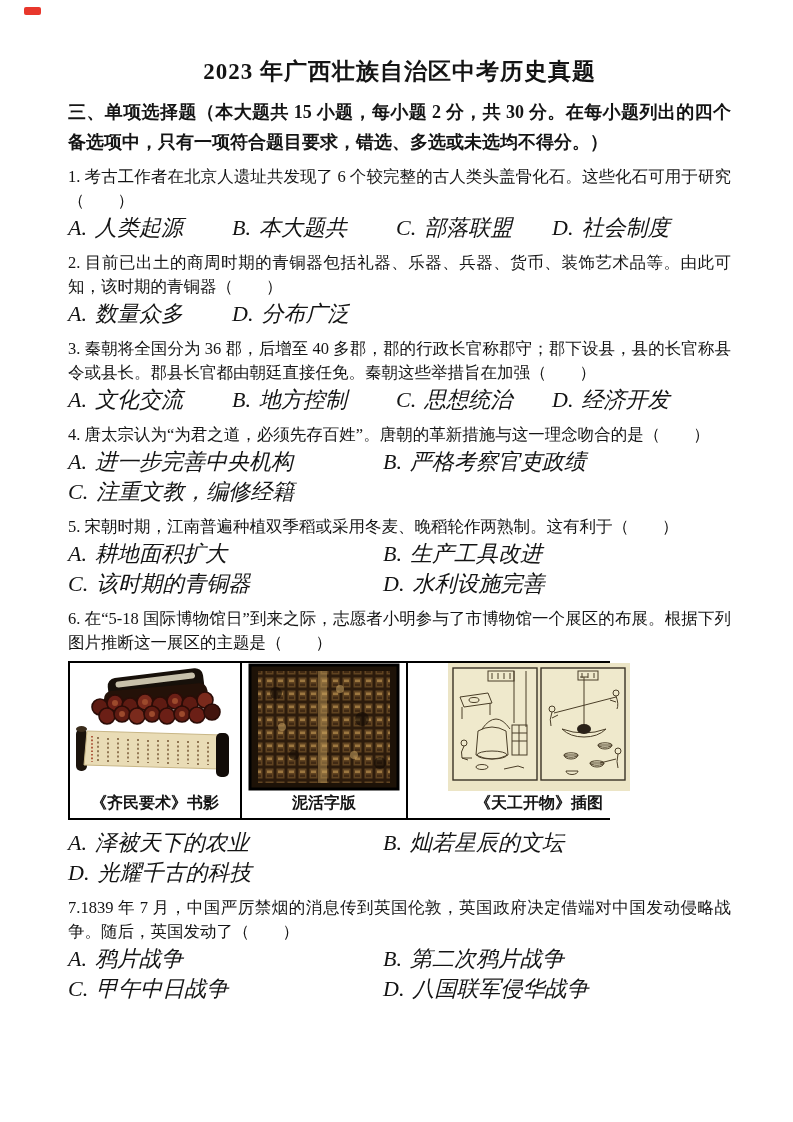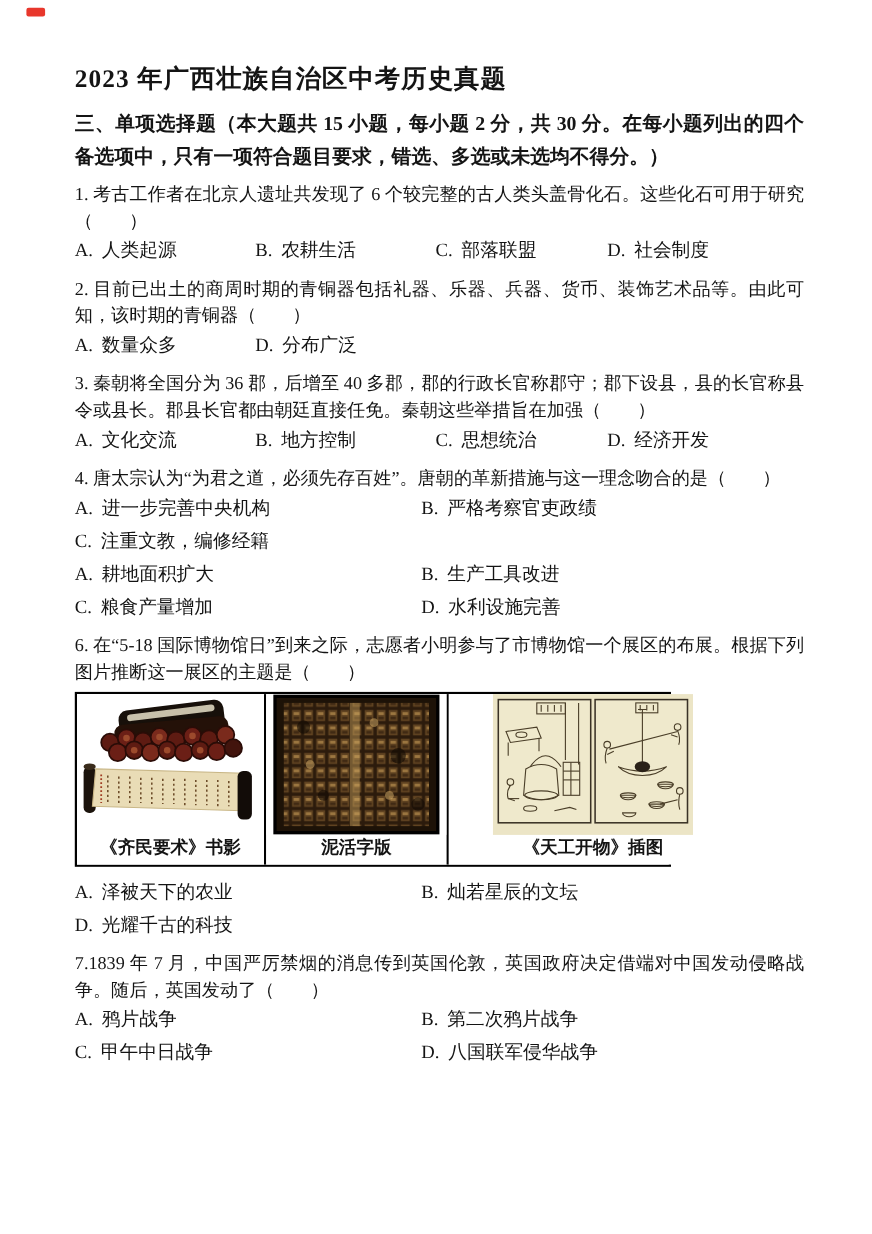--- a/index.html
+++ b/index.html
@@ -3,25 +3,25 @@
 <meta charset="utf-8">
 <style>
   html,body{margin:0;padding:0;}
   body{
     width:793px;height:1122px;background:#ffffff;position:relative;overflow:hidden;
     font-family:"Liberation Serif","DejaVu Serif",serif;color:#141414;
     -webkit-font-smoothing:antialiased;
   }
   .red-marker{position:absolute;left:24px;top:7px;width:17px;height:8px;background:#e8372c;border-radius:2px;}
   .content{padding:56px 62px 0 68px;}
-  .doc-title{font-size:23px;font-weight:bold;text-align:left;margin:0 0 10px 0;letter-spacing:1px;}
+  .doc-title{font-size:23px;font-weight:bold;text-align:center;margin:0 0 10px 0;letter-spacing:1px;}
   .section-heading{font-size:18px;font-weight:bold;line-height:30px;text-align:justify;margin:0;}
   .question{margin:0;}
   .stem{font-size:16.5px;line-height:24px;text-align:justify;margin:8px 0 0 0;}
-  .options{display:grid;font-size:17px;line-height:30px;margin:0;}
+  .options{display:grid;font-size:22px;line-height:30px;margin:0;font-style:italic;}
   .options.four{grid-template-columns:164px 164px 156px auto;}
   .options.two{grid-template-columns:315px auto;}
   .opt .opt-label{margin-right:8px;}
   
   .figure-box{display:flex;border:2px solid #000;width:538px;margin:6px 0 8px 0;background:#fff;}
   .fig-cell{display:flex;flex-direction:column;background:#fff;border-right:2px solid #000;}
   .fig-cell:last-child{border-right:none;}
   .fig-cell.c1{width:174px;}
   .fig-cell.c2{width:168px;}
   .fig-cell.c3{width:186px;padding-left:40px;}
@@ -36,21 +36,21 @@
 <div class="content">
 
   <h1 class="doc-title">2023 年广西壮族自治区中考历史真题</h1>
 
   <p class="section-heading">三、单项选择题（本大题共 15 小题，每小题 2 分，共 30 分。在每小题列出的四个备选项中，只有一项符合题目要求，错选、多选或未选均不得分。）</p>
 
   <div class="question">
     <p class="stem">1. 考古工作者在北京人遗址共发现了 6 个较完整的古人类头盖骨化石。这些化石可用于研究（　　）</p>
     <div class="options four">
       <span class="opt"><span class="opt-label">A.</span><span>人类起源</span></span>
-      <span class="opt"><span class="opt-label">B.</span><span>农耕生活</span></span>
+      <span class="opt"><span class="opt-label">B.</span><span>本大题共</span></span>
       <span class="opt"><span class="opt-label">C.</span><span>部落联盟</span></span>
       <span class="opt"><span class="opt-label">D.</span><span>社会制度</span></span>
     </div>
   </div>
 
   <div class="question">
     <p class="stem">2. 目前已出土的商周时期的青铜器包括礼器、乐器、兵器、货币、装饰艺术品等。由此可知，该时期的青铜器（　　）</p>
     <div class="options four">
       <span class="opt"><span class="opt-label">A.</span><span>数量众多</span></span>
       <span class="opt"><span class="opt-label">D.</span><span>分布广泛</span></span>
@@ -70,24 +70,25 @@
   <div class="question">
     <p class="stem">4. 唐太宗认为“为君之道，必须先存百姓”。唐朝的革新措施与这一理念吻合的是（　　）</p>
     <div class="options two">
       <span class="opt"><span class="opt-label">A.</span><span>进一步完善中央机构</span></span>
       <span class="opt"><span class="opt-label">B.</span><span>严格考察官吏政绩</span></span>
       <span class="opt"><span class="opt-label">C.</span><span>注重文教，编修经籍</span></span>
     </div>
   </div>
 
   <div class="question">
+    <p class="stem">5. 宋朝时期，江南普遍种植双季稻或采用冬麦、晚稻轮作两熟制。这有利于（　　）</p>
     <div class="options two">
       <span class="opt"><span class="opt-label">A.</span><span>耕地面积扩大</span></span>
       <span class="opt"><span class="opt-label">B.</span><span>生产工具改进</span></span>
-      <span class="opt"><span class="opt-label">C.</span><span>粮食产量增加</span></span>
+      <span class="opt"><span class="opt-label">C.</span><span>该时期的青铜器</span></span>
       <span class="opt"><span class="opt-label">D.</span><span>水利设施完善</span></span>
     </div>
   </div>
 
   <div class="question">
     <p class="stem">6. 在“5-18 国际博物馆日”到来之际，志愿者小明参与了市博物馆一个展区的布展。根据下列图片推断这一展区的主题是（　　）</p>
 
     <div class="figure-box">
       <div class="fig-cell c1">
         <svg class="fig-img" width="170" height="128" viewBox="0 0 170 128" xmlns="http://www.w3.org/2000/svg">

